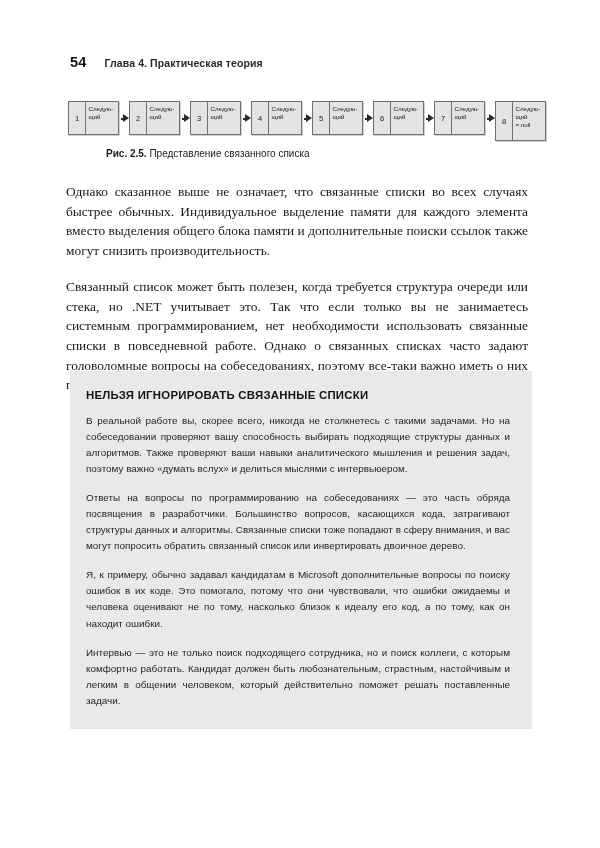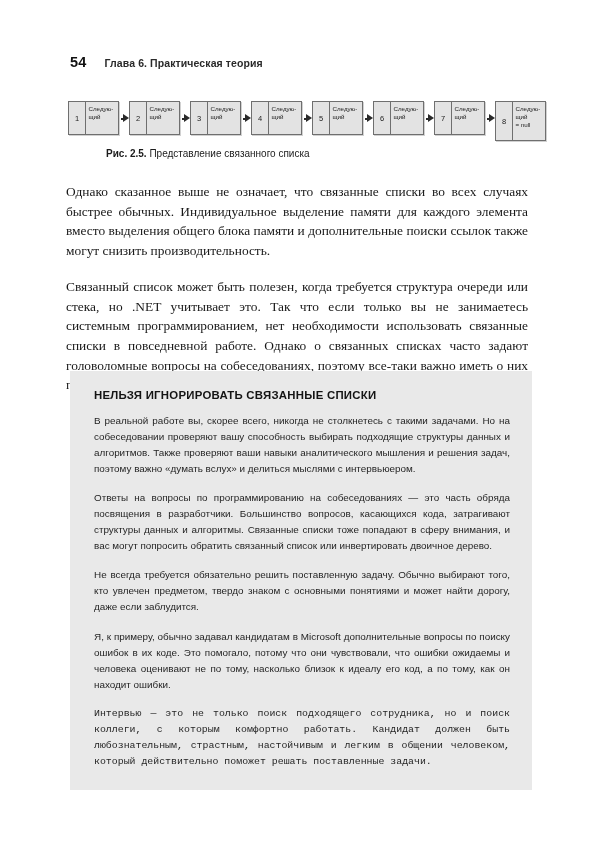--- a/index.html
+++ b/index.html
@@ -154,52 +154,51 @@
   }
 
   
   .callout {
     position: absolute;
     left: 70px;
     top: 371px;
     width: 462px;
     background: #e9e9e9;
     box-sizing: border-box;
-    padding: 18px 22px 20px 24px;
+    padding: 18px 22px 20px 16px;
   }
   .callout-title {
     font-family: "Liberation Sans", sans-serif;
     font-weight: bold;
     font-size: 11.4px;
     letter-spacing: 0.25px;
     color: #141414;
     margin: 0 0 12px 0;
   }
   .callout p {
     margin: 0 0 13px 0;
     font-family: "Liberation Sans", sans-serif;
     font-size: 9.9px;
     line-height: 1.62;
     color: #1f1f1f;
     text-align: justify;
     text-justify: inter-word;
   }
   .callout p:last-child {
     margin-bottom: 0;
-    font-family: Liberation Mono, monospace;
   }
 </style>
 </head>
 <body>
 
 <div class="page">
 
   <div class="running-head">
     <span class="folio">54</span>
-    <span class="chapter-title">Глава 6. Практическая теория</span>
+    <span class="chapter-title">Глава 4. Практическая теория</span>
   </div>
 
   <div class="figure" id="figure-root">
       <div class="node">
         <div class="node-value">1</div>
         <div class="node-next">
           <span class="ln">Следую-</span>
           <span class="ln">щий</span>
         </div>
       </div>
@@ -268,18 +267,17 @@
 
   <div class="body-copy">
     <p>Однако сказанное выше не означает, что связанные списки во всех случаях быстрее обычных. Индивидуальное выделение памяти для каждого элемента вместо выделения общего блока памяти и дополнительные поиски ссылок также могут снизить производительность.</p>
     <p>Связанный список может быть полезен, когда требуется структура очереди или стека, но .NET учитывает это. Так что если только вы не занимаетесь системным программированием, нет необходимости использовать связанные списки в повседневной работе. Однако о связанных списках часто задают головоломные вопросы на собеседованиях, поэтому все-таки важно иметь о них представление.</p>
   </div>
 
   <div class="callout">
     <h2 class="callout-title">НЕЛЬЗЯ ИГНОРИРОВАТЬ СВЯЗАННЫЕ СПИСКИ</h2>
     <p>В реальной работе вы, скорее всего, никогда не столкнетесь с такими задачами. Но на собеседовании проверяют вашу способность выбирать подходящие структуры данных и алгоритмов. Также проверяют ваши навыки аналитического мышления и решения задач, поэтому важно «думать вслух» и делиться мыслями с интервьюером.</p>
     <p>Ответы на вопросы по программированию на собеседованиях — это часть обряда посвящения в разработчики. Большинство вопросов, касающихся кода, затрагивают структуры данных и алгоритмы. Связанные списки тоже попадают в сферу внимания, и вас могут попросить обратить связанный список или инвертировать двоичное дерево.</p>
-    <p>Не всегда требуется обязательно решить поставленную задачу. Обычно выбирают того, кто увлечен предметом, твердо знаком с основными понятиями и может найти дорогу, даже если заблудится.</p>
     <p>Я, к примеру, обычно задавал кандидатам в Microsoft дополнительные вопросы по поиску ошибок в их коде. Это помогало, потому что они чувствовали, что ошибки ожидаемы и человека оценивают не по тому, насколько близок к идеалу его код, а по тому, как он находит ошибки.</p>
     <p>Интервью — это не только поиск подходящего сотрудника, но и поиск коллеги, с которым комфортно работать. Кандидат должен быть любознательным, страстным, настойчивым и легким в общении человеком, который действительно поможет решать поставленные задачи.</p>
   </div>
 
 </div>
 
 </body></html>

